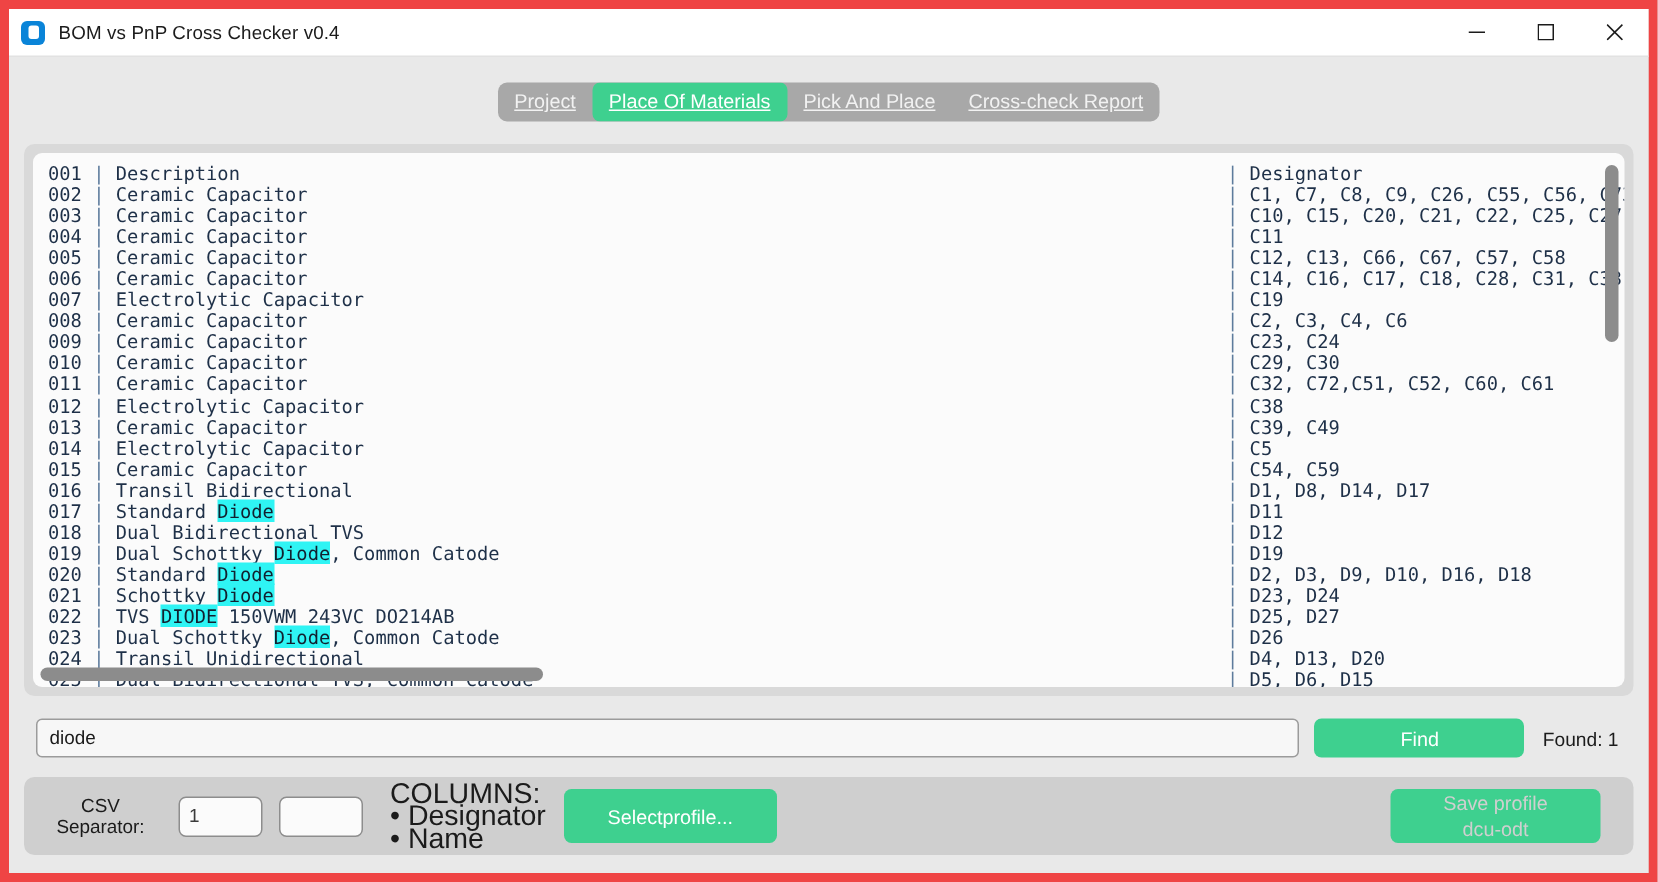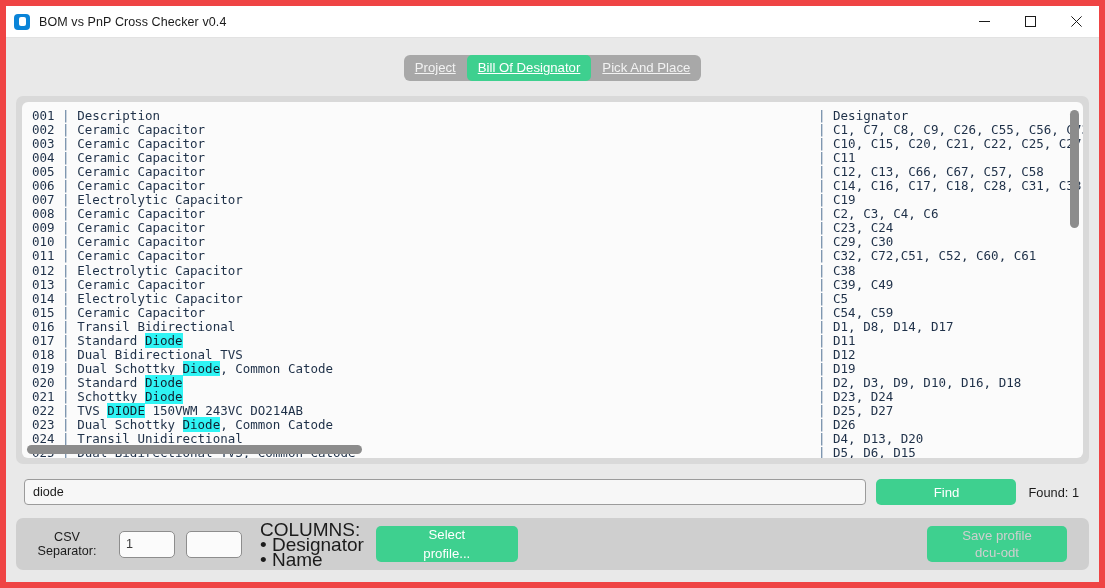--- a/index.html
+++ b/index.html
@@ -195,21 +195,21 @@
     font-family:"Liberation Sans",sans-serif;
     padding:0 6px;box-sizing:border-box;outline:none;
   }
   .btn-reload{width:140px;height:29px;flex:0 0 140px;margin-left:14px;}
   .columns-note{
     margin-left:18px;font-size:19px;color:#1b1b1b;line-height:15px;
     white-space:pre;flex:0 0 auto;
   }
   .btn-select-cols{
     width:142px;height:36px;flex:0 0 142px;margin-left:12px;
-    line-height:17px;flex-direction:column;justify-content:space-between;
+    line-height:17px;flex-direction:row;
   }
   .btn-save{
     width:140px;height:36px;flex:0 0 140px;margin-left:auto;margin-right:14px;
     line-height:17px;flex-direction:column;
     color:#cfcfcf;
   }
   .btn .l2{display:block;}
 </style>
 </head>
 <body>
@@ -237,22 +237,23 @@
             <line x1="0.4" y1="0.4" x2="10.6" y2="10.6" stroke="#1b1b1b" stroke-width="1"></line>
             <line x1="10.6" y1="0.4" x2="0.4" y2="10.6" stroke="#1b1b1b" stroke-width="1"></line>
           </svg>
       </div>
     </div>
   </div>
 
   <div class="tabzone">
     <div class="tabs" id="tabs">
         <div class="tab">Project</div>
-        <div class="tab active">Bill Of Designator</div>
+        <div class="tab active">Place Of Materials</div>
         <div class="tab">Pick And Place</div>
+        <div class="tab">Cross-check Report</div>
       </div>
   </div>
 
   <div class="content-wrap">
 
     <div class="panel-outer">
       <div class="text-area">
         <div class="cols">
           <div class="col col-left" id="col-left"><div class="line"><span class="ln">001 </span><span class="bar">| </span><span>Description</span></div><div class="line"><span class="ln">002 </span><span class="bar">| </span><span>Ceramic Capacitor</span></div><div class="line"><span class="ln">003 </span><span class="bar">| </span><span>Ceramic Capacitor</span></div><div class="line"><span class="ln">004 </span><span class="bar">| </span><span>Ceramic Capacitor</span></div><div class="line"><span class="ln">005 </span><span class="bar">| </span><span>Ceramic Capacitor</span></div><div class="line"><span class="ln">006 </span><span class="bar">| </span><span>Ceramic Capacitor</span></div><div class="line"><span class="ln">007 </span><span class="bar">| </span><span>Electrolytic Capacitor</span></div><div class="line"><span class="ln">008 </span><span class="bar">| </span><span>Ceramic Capacitor</span></div><div class="line"><span class="ln">009 </span><span class="bar">| </span><span>Ceramic Capacitor</span></div><div class="line"><span class="ln">010 </span><span class="bar">| </span><span>Ceramic Capacitor</span></div><div class="line"><span class="ln">011 </span><span class="bar">| </span><span>Ceramic Capacitor</span></div><div class="line"><span class="ln">012 </span><span class="bar">| </span><span>Electrolytic Capacitor</span></div><div class="line"><span class="ln">013 </span><span class="bar">| </span><span>Ceramic Capacitor</span></div><div class="line"><span class="ln">014 </span><span class="bar">| </span><span>Electrolytic Capacitor</span></div><div class="line"><span class="ln">015 </span><span class="bar">| </span><span>Ceramic Capacitor</span></div><div class="line"><span class="ln">016 </span><span class="bar">| </span><span>Transil Bidirectional</span></div><div class="line"><span class="ln">017 </span><span class="bar">| </span><span>Standard <span class="hl">Diode</span></span></div><div class="line"><span class="ln">018 </span><span class="bar">| </span><span>Dual Bidirectional TVS</span></div><div class="line"><span class="ln">019 </span><span class="bar">| </span><span>Dual Schottky <span class="hl">Diode</span>, Common Catode</span></div><div class="line"><span class="ln">020 </span><span class="bar">| </span><span>Standard <span class="hl">Diode</span></span></div><div class="line"><span class="ln">021 </span><span class="bar">| </span><span>Schottky <span class="hl">Diode</span></span></div><div class="line"><span class="ln">022 </span><span class="bar">| </span><span>TVS <span class="hl">DIODE</span> 150VWM 243VC DO214AB</span></div><div class="line"><span class="ln">023 </span><span class="bar">| </span><span>Dual Schottky <span class="hl">Diode</span>, Common Catode</span></div><div class="line"><span class="ln">024 </span><span class="bar">| </span><span>Transil Unidirectional</span></div><div class="line"><span class="ln">025 </span><span class="bar">| </span><span>Dual Bidirectional TVS, Common Catode</span></div></div>
           <div class="col col-right" id="col-right"><div class="line"><span class="bar">| </span><span>Designator</span></div><div class="line"><span class="bar">| </span><span>C1, C7, C8, C9, C26, C55, C56, C73</span></div><div class="line"><span class="bar">| </span><span>C10, C15, C20, C21, C22, C25, C27,</span></div><div class="line"><span class="bar">| </span><span>C11</span></div><div class="line"><span class="bar">| </span><span>C12, C13, C66, C67, C57, C58</span></div><div class="line"><span class="bar">| </span><span>C14, C16, C17, C18, C28, C31, C33,</span></div><div class="line"><span class="bar">| </span><span>C19</span></div><div class="line"><span class="bar">| </span><span>C2, C3, C4, C6</span></div><div class="line"><span class="bar">| </span><span>C23, C24</span></div><div class="line"><span class="bar">| </span><span>C29, C30</span></div><div class="line"><span class="bar">| </span><span>C32, C72,C51, C52, C60, C61</span></div><div class="line"><span class="bar">| </span><span>C38</span></div><div class="line"><span class="bar">| </span><span>C39, C49</span></div><div class="line"><span class="bar">| </span><span>C5</span></div><div class="line"><span class="bar">| </span><span>C54, C59</span></div><div class="line"><span class="bar">| </span><span>D1, D8, D14, D17</span></div><div class="line"><span class="bar">| </span><span>D11</span></div><div class="line"><span class="bar">| </span><span>D12</span></div><div class="line"><span class="bar">| </span><span>D19</span></div><div class="line"><span class="bar">| </span><span>D2, D3, D9, D10, D16, D18</span></div><div class="line"><span class="bar">| </span><span>D23, D24</span></div><div class="line"><span class="bar">| </span><span>D25, D27</span></div><div class="line"><span class="bar">| </span><span>D26</span></div><div class="line"><span class="bar">| </span><span>D4, D13, D20</span></div><div class="line"><span class="bar">| </span><span>D5, D6, D15</span></div></div>

